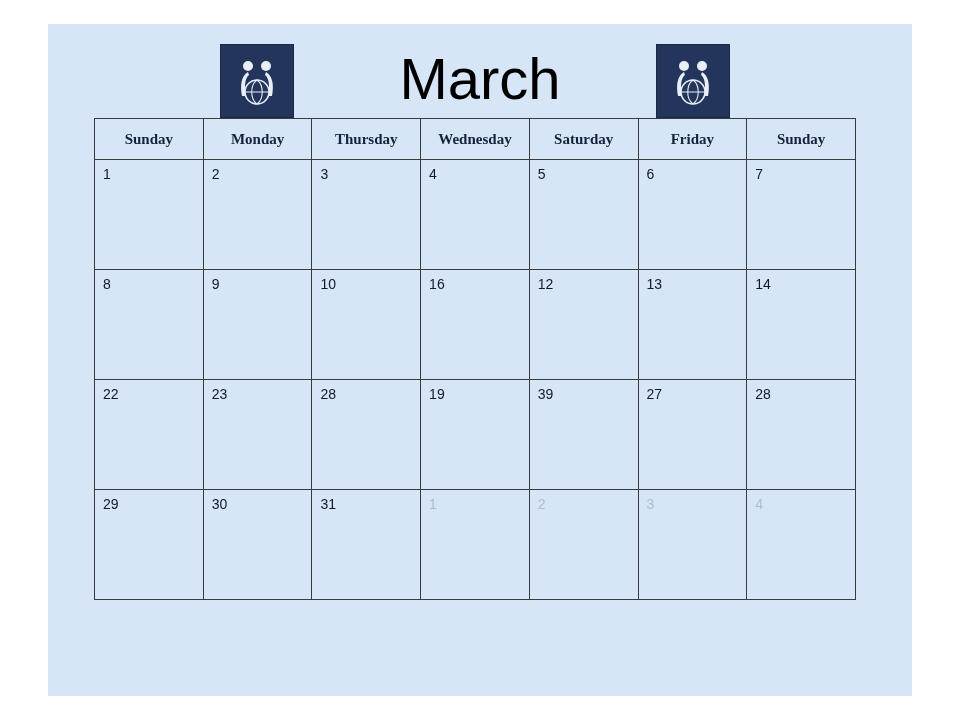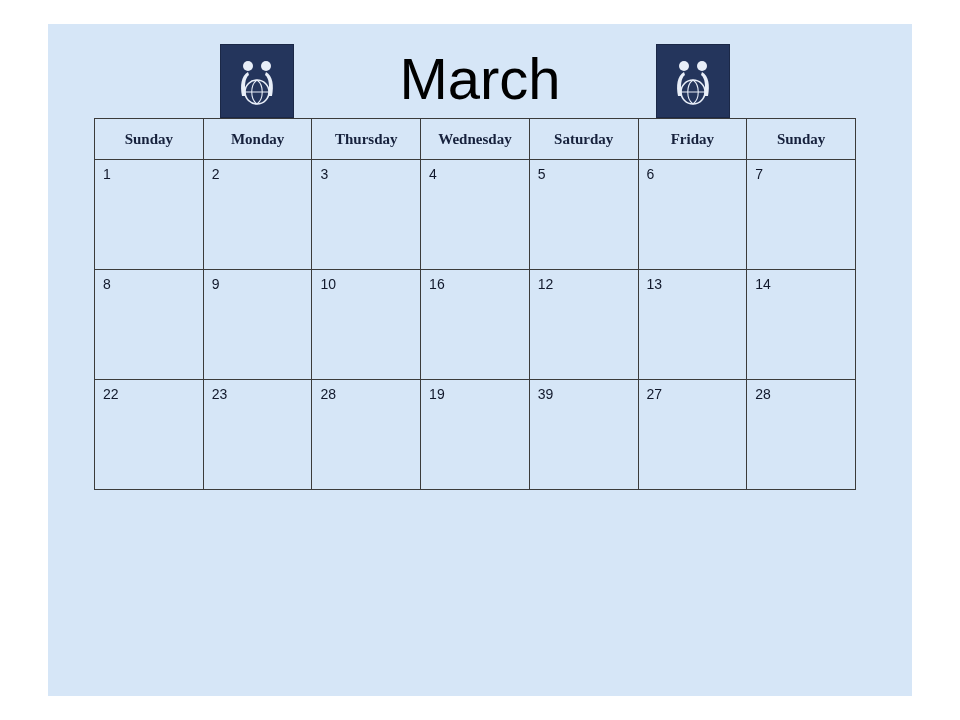--- a/index.html
+++ b/index.html
@@ -160,17 +160,26 @@
         </tr>
         <tr>
           <td>22</td>
           <td>23</td>
           <td>28</td>
           <td>19</td>
           <td>39</td>
           <td>27</td>
           <td>28</td>
         </tr>
+        <tr>
+          <td>29</td>
+          <td>30</td>
+          <td>31</td>
+          <td class="muted">1</td>
+          <td class="muted">2</td>
+          <td class="muted">3</td>
+          <td class="muted">4</td>
+        </tr>
       </tbody>
     </table>
   </div>
 
 </div>
 
 </body></html>

